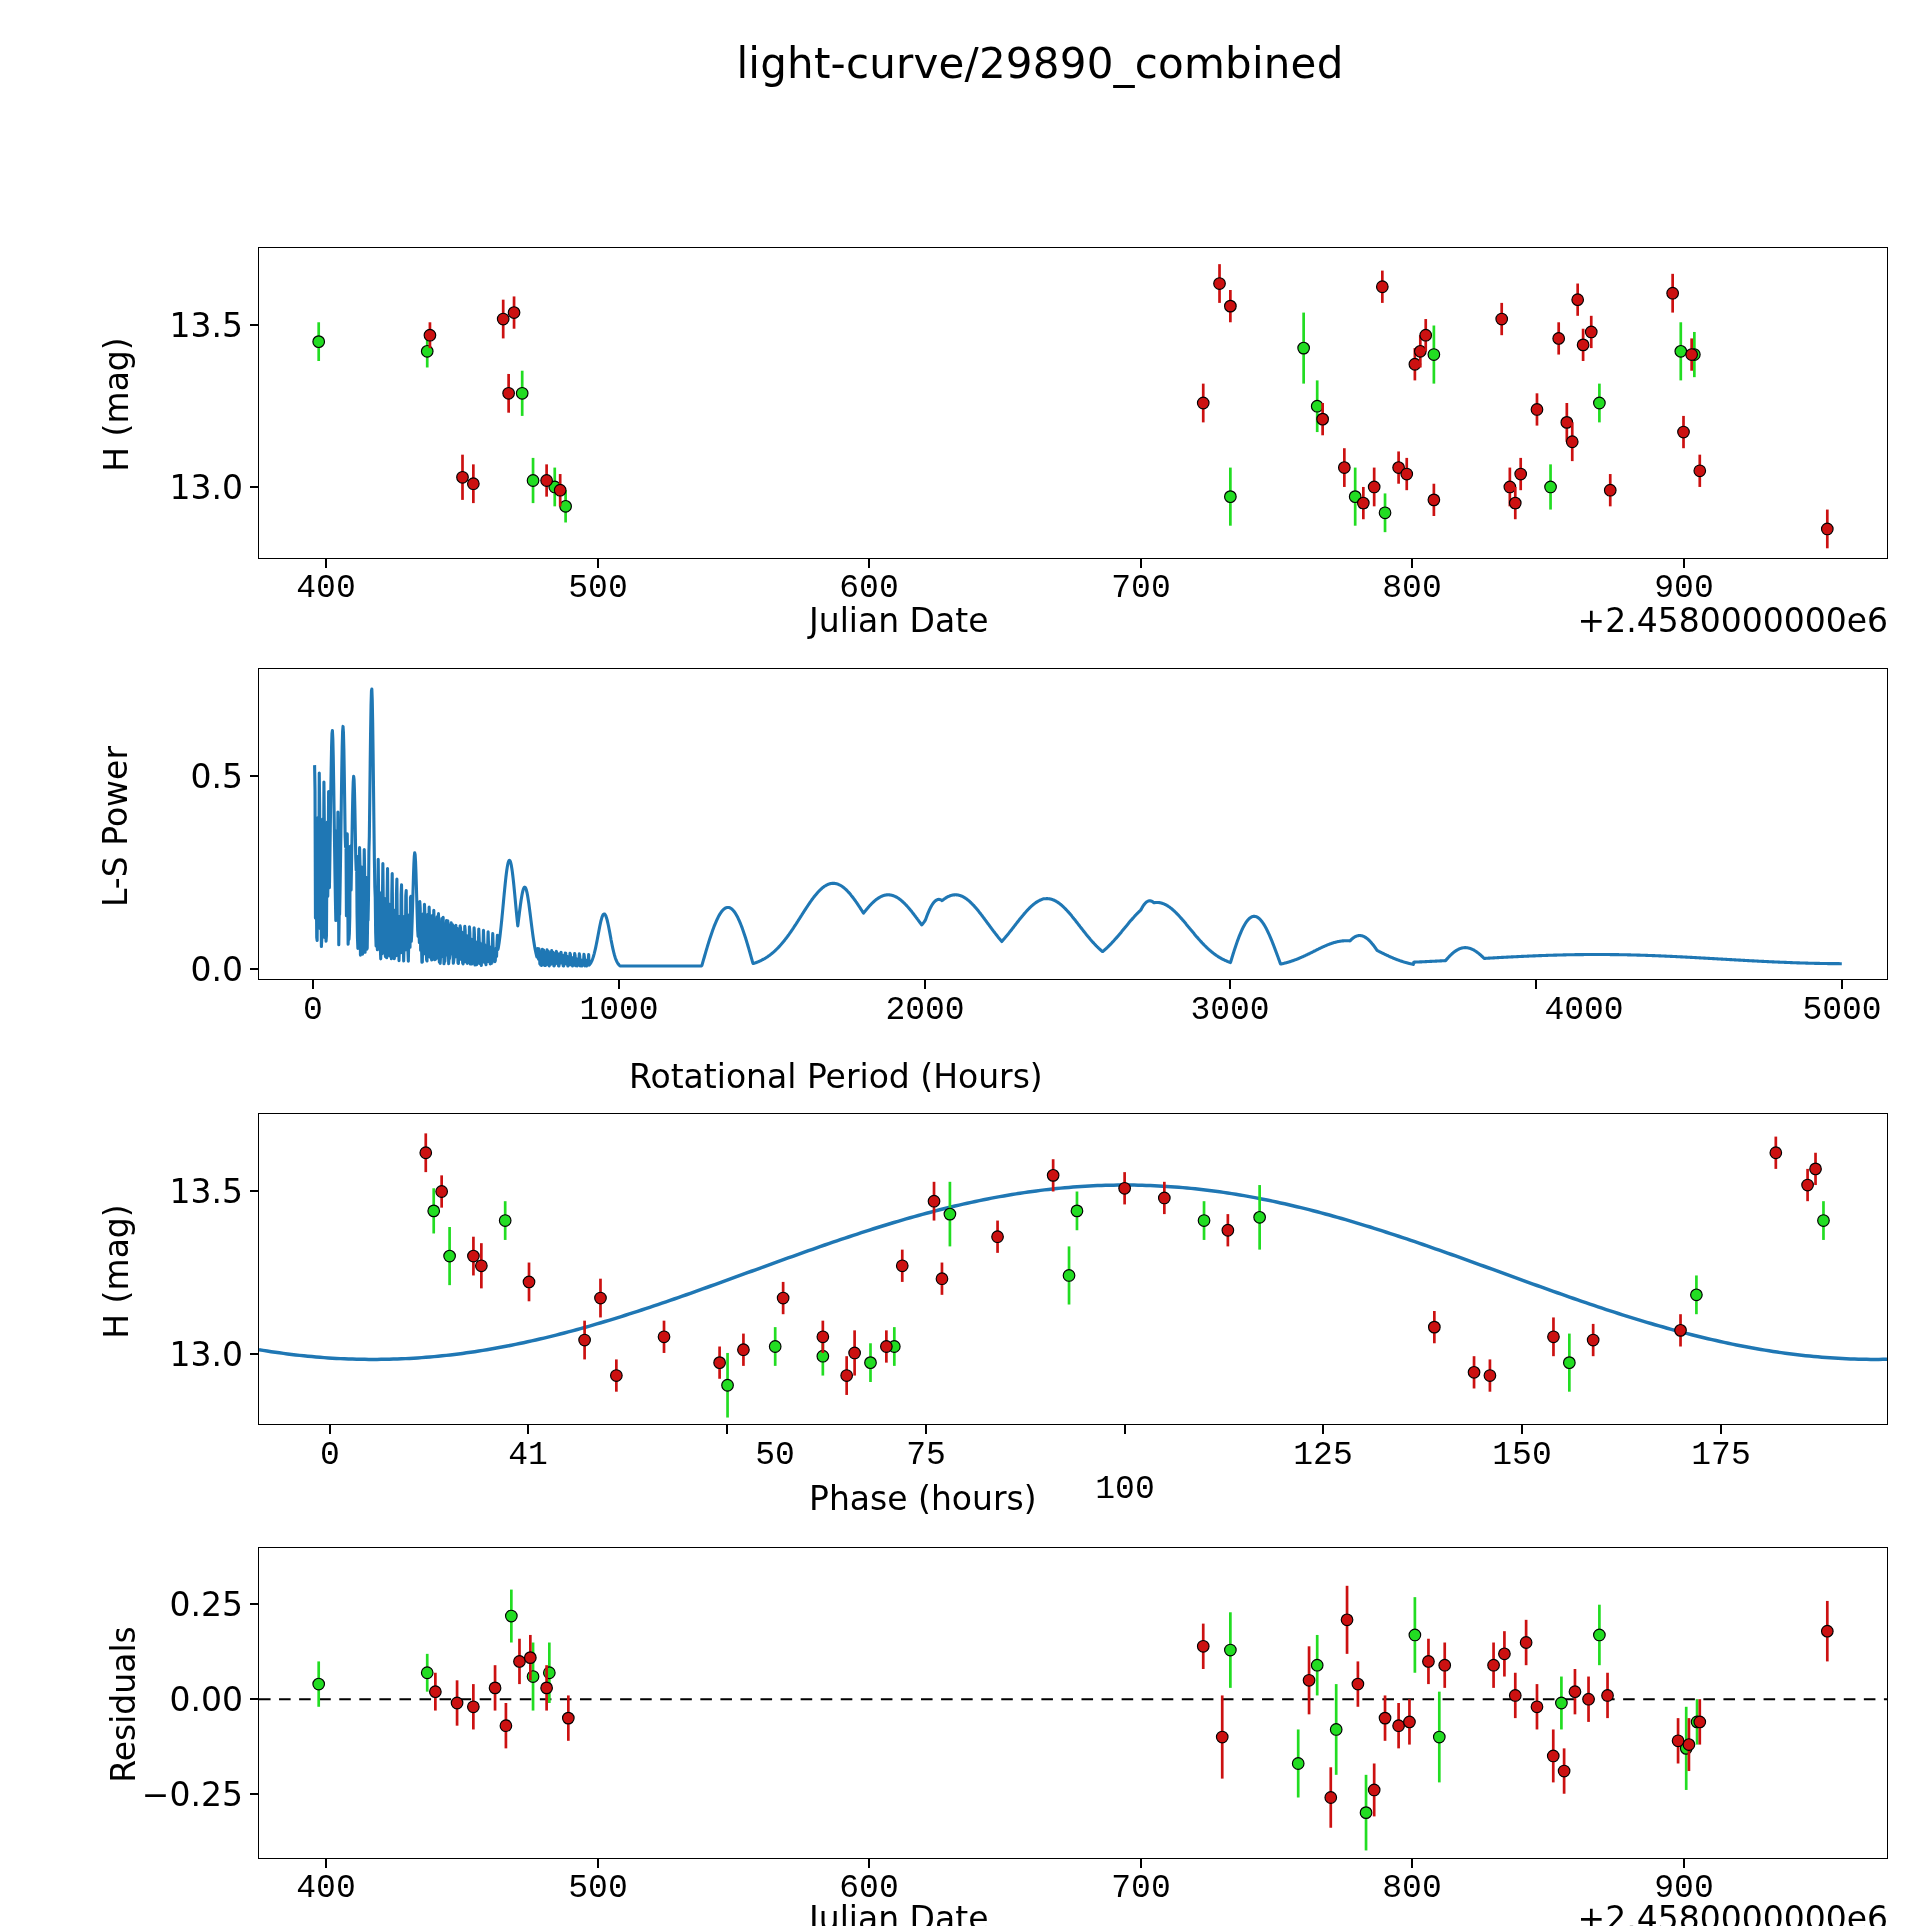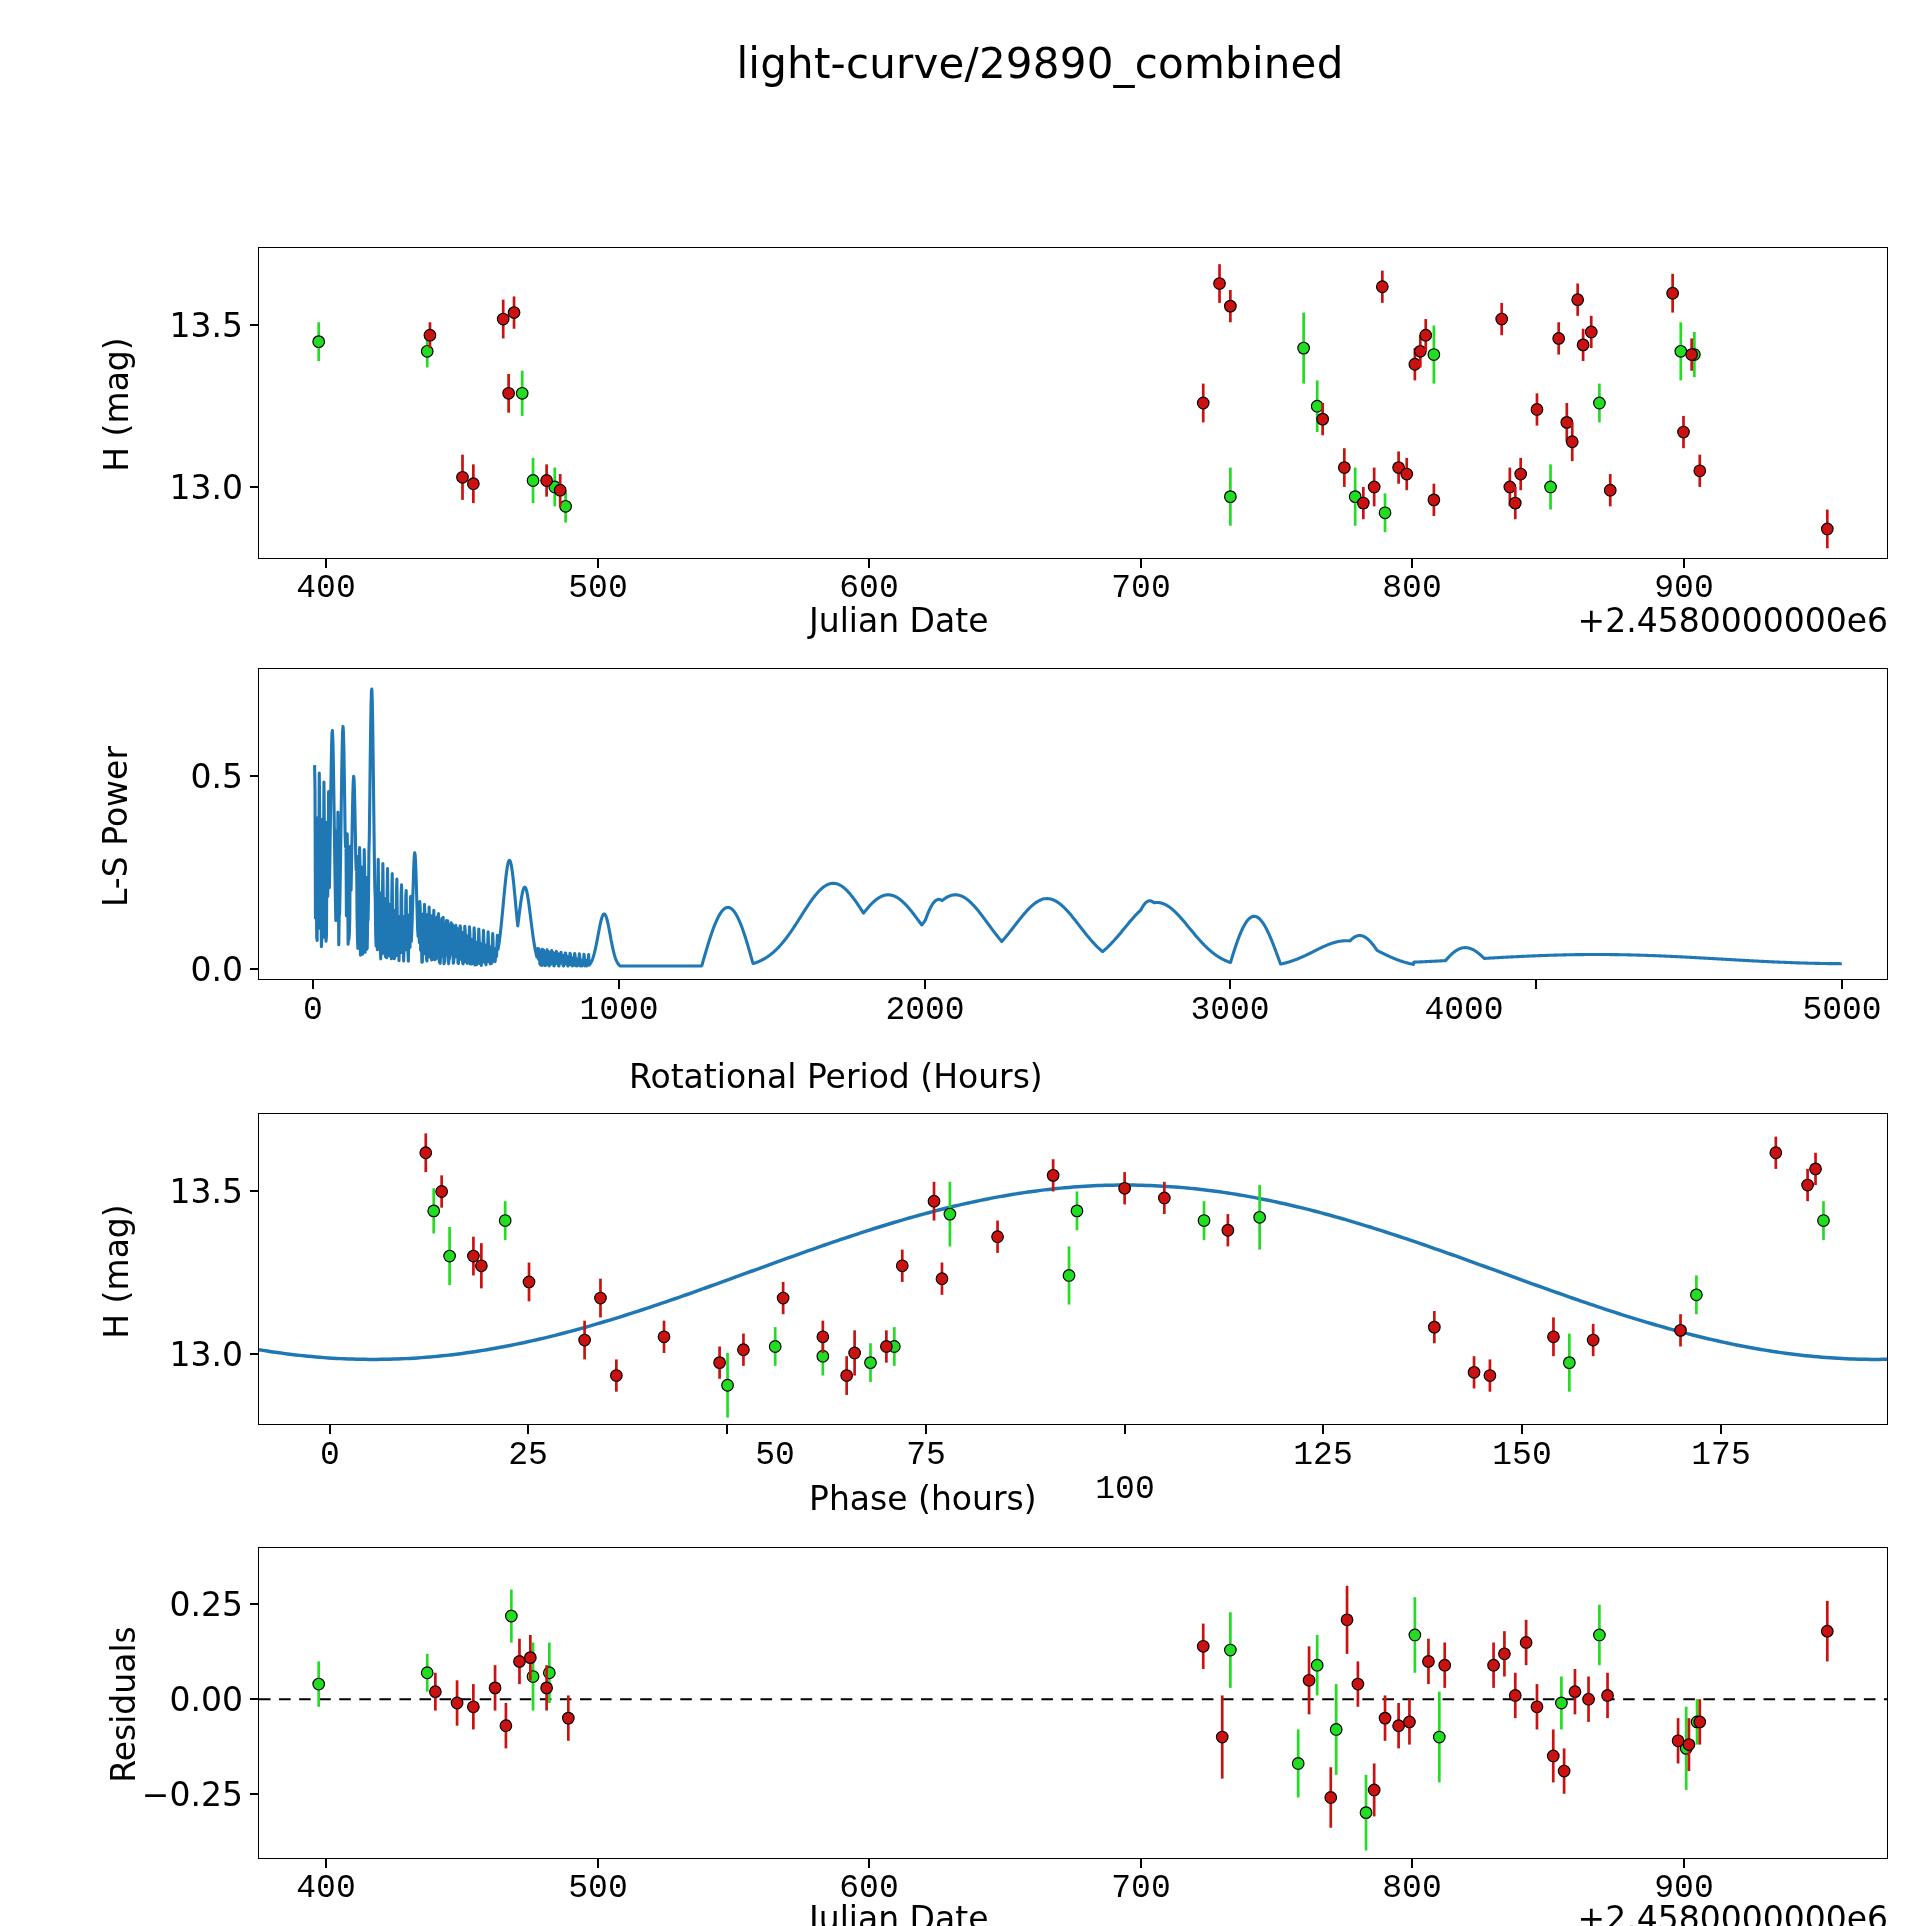--- a/index.html
+++ b/index.html
@@ -471,31 +471,31 @@
       <div class="tick-y" style="left: -27px; top: 325px; width: 270px;">13.5</div>
       <div class="tickmark" style="left: 312px; top: 980px; width: 1.9px; height: 8.5px;"></div>
       <div class="tick-x" style="left: 313px; top: 992px;">0</div>
       <div class="tickmark" style="left: 618px; top: 980px; width: 1.9px; height: 8.5px;"></div>
       <div class="tick-x" style="left: 619px; top: 992px;">1000</div>
       <div class="tickmark" style="left: 924px; top: 980px; width: 1.9px; height: 8.5px;"></div>
       <div class="tick-x" style="left: 925px; top: 992px;">2000</div>
       <div class="tickmark" style="left: 1229px; top: 980px; width: 1.9px; height: 8.5px;"></div>
       <div class="tick-x" style="left: 1230px; top: 992px;">3000</div>
       <div class="tickmark" style="left: 1535px; top: 980px; width: 1.9px; height: 8.5px;"></div>
-      <div class="tick-x" style="left: 1464px; top: 992px;">4000</div>
+      <div class="tick-x" style="left: 1584px; top: 992px;">4000</div>
       <div class="tickmark" style="left: 1841px; top: 980px; width: 1.9px; height: 8.5px;"></div>
       <div class="tick-x" style="left: 1842px; top: 992px;">5000</div>
       <div class="tickmark" style="left: 250px; top: 968px; width: 8.5px; height: 1.9px;"></div>
       <div class="tick-y" style="left: -27px; top: 969px; width: 270px;">0.0</div>
       <div class="tickmark" style="left: 250px; top: 775px; width: 8.5px; height: 1.9px;"></div>
       <div class="tick-y" style="left: -27px; top: 776px; width: 270px;">0.5</div>
       <div class="tickmark" style="left: 329px; top: 1425px; width: 1.9px; height: 8.5px;"></div>
       <div class="tick-x" style="left: 330px; top: 1437px;">0</div>
       <div class="tickmark" style="left: 527px; top: 1425px; width: 1.9px; height: 8.5px;"></div>
-      <div class="tick-x" style="left: 528px; top: 1437px;">25</div>
+      <div class="tick-x" style="left: 528px; top: 1437px;">41</div>
       <div class="tickmark" style="left: 726px; top: 1425px; width: 1.9px; height: 8.5px;"></div>
       <div class="tick-x" style="left: 727px; top: 1437px; margin-left: 48px;">50</div>
       <div class="tickmark" style="left: 925px; top: 1425px; width: 1.9px; height: 8.5px;"></div>
       <div class="tick-x" style="left: 926px; top: 1437px;">75</div>
       <div class="tickmark" style="left: 1124px; top: 1425px; width: 1.9px; height: 8.5px;"></div>
       <div class="tick-x" style="left: 1125px; top: 1471px;">100</div>
       <div class="tickmark" style="left: 1322px; top: 1425px; width: 1.9px; height: 8.5px;"></div>
       <div class="tick-x" style="left: 1323px; top: 1437px;">125</div>
       <div class="tickmark" style="left: 1521px; top: 1425px; width: 1.9px; height: 8.5px;"></div>
       <div class="tick-x" style="left: 1522px; top: 1437px;">150</div>

